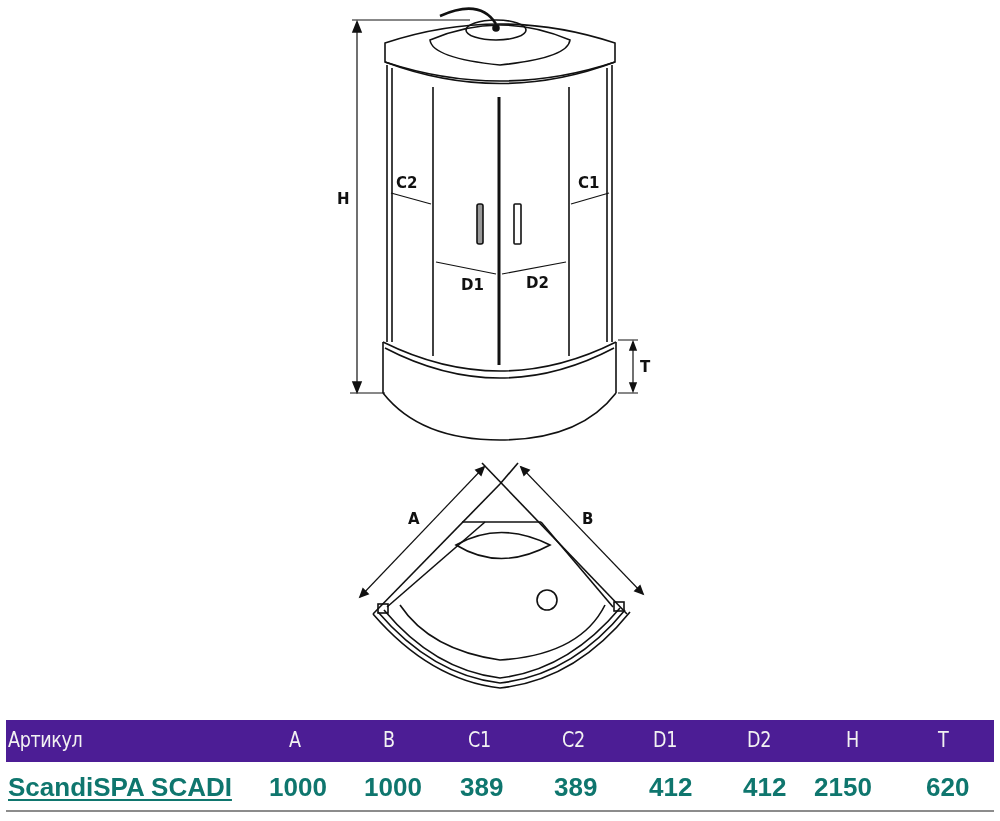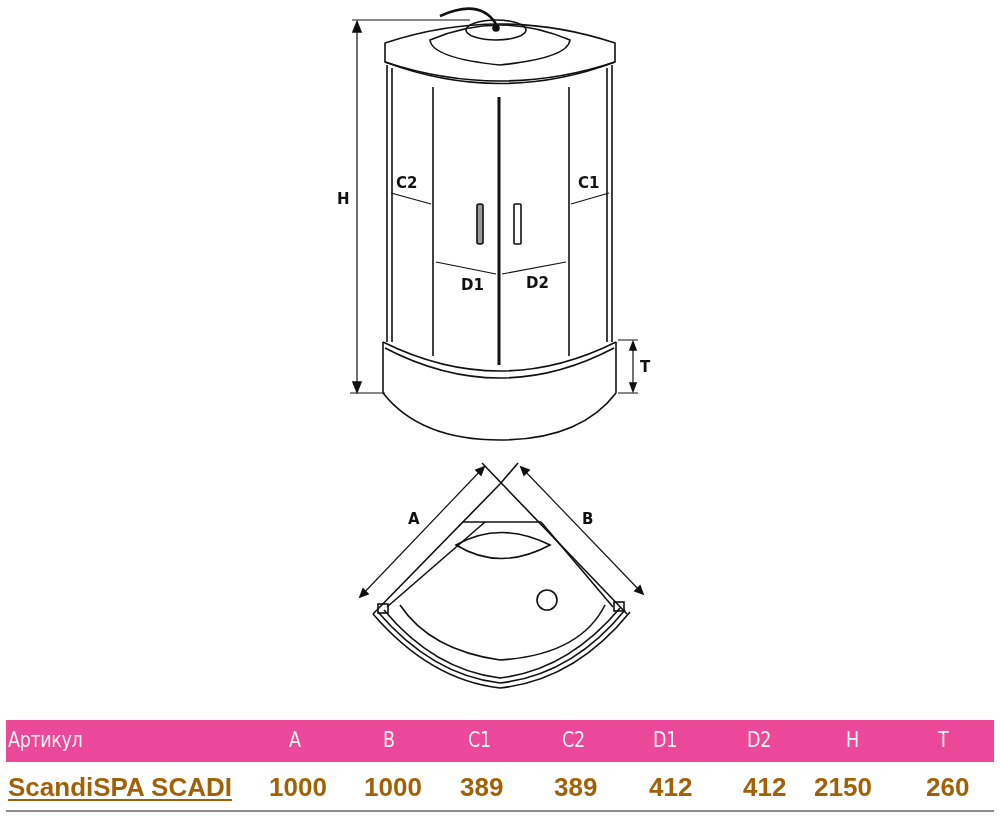--- a/index.html
+++ b/index.html
@@ -1,23 +1,23 @@
 <!DOCTYPE html>
 <html><head>
   <meta charset="utf-8">
   <style>
     html, body { margin: 0; padding: 0; background: #ffffff; }
     body { width: 1000px; height: 821px; position: relative; overflow: hidden; font-family: "DejaVu Sans", sans-serif; }
     #drawing { position: absolute; left: 0; top: 0; width: 1000px; height: 710px; }
     .lbl { font-family: "DejaVu Sans", sans-serif; font-weight: bold; font-size: 15px; fill: #111; }
     .spec-table { position: absolute; left: 6px; top: 720px; width: 988px; }
-    .hdr { background: #ec4899; height: 42px; position: relative; color: #f2f2f2; font-family: "DejaVu Sans", sans-serif; font-size: 22px; font-weight: normal; padding-left: 36px; }
+    .hdr { background: #4c1d95; height: 42px; position: relative; color: #f2f2f2; font-family: "DejaVu Sans", sans-serif; font-size: 22px; font-weight: normal; padding-left: 36px; }
     .hdr span { position: absolute; top: 7px; transform: scaleX(0.8); transform-origin: left center; letter-spacing: -0.5px; }
     .row { position: relative; height: 42px; margin-top: 6px; border-bottom: 2px solid #8c8c8c; }
-    .row span { position: absolute; top: 4px; font-family: "Liberation Sans", sans-serif; font-weight: bold; font-size: 26px; color: #a16207; }
+    .row span { position: absolute; top: 4px; font-family: "Liberation Sans", sans-serif; font-weight: bold; font-size: 26px; color: #0f766e; }
     .row .name { text-decoration: underline; text-underline-offset: 3px; }
   </style>
 </head>
 <body>
 
 <svg id="drawing" viewBox="0 0 1000 710" xmlns="http://www.w3.org/2000/svg">
   <g fill="none" stroke="#111" stroke-width="1.6">
 
     <line x1="357" y1="22" x2="357" y2="392" stroke-width="1.2"></line>
     <line x1="352" y1="20" x2="470" y2="20" stroke-width="1"></line>
@@ -113,15 +113,15 @@
   </div>
   <div class="row">
     <span class="name" style="left:2px">ScandiSPA SCADI</span>
     <span style="left:263px">1000</span>
     <span style="left:358px">1000</span>
     <span style="left:454px">389</span>
     <span style="left:548px">389</span>
     <span style="left:643px">412</span>
     <span style="left:737px">412</span>
     <span style="left:808px">2150</span>
-    <span style="left:920px">260</span>
+    <span style="left:920px">620</span>
   </div>
 </div>
 
 </body></html>

